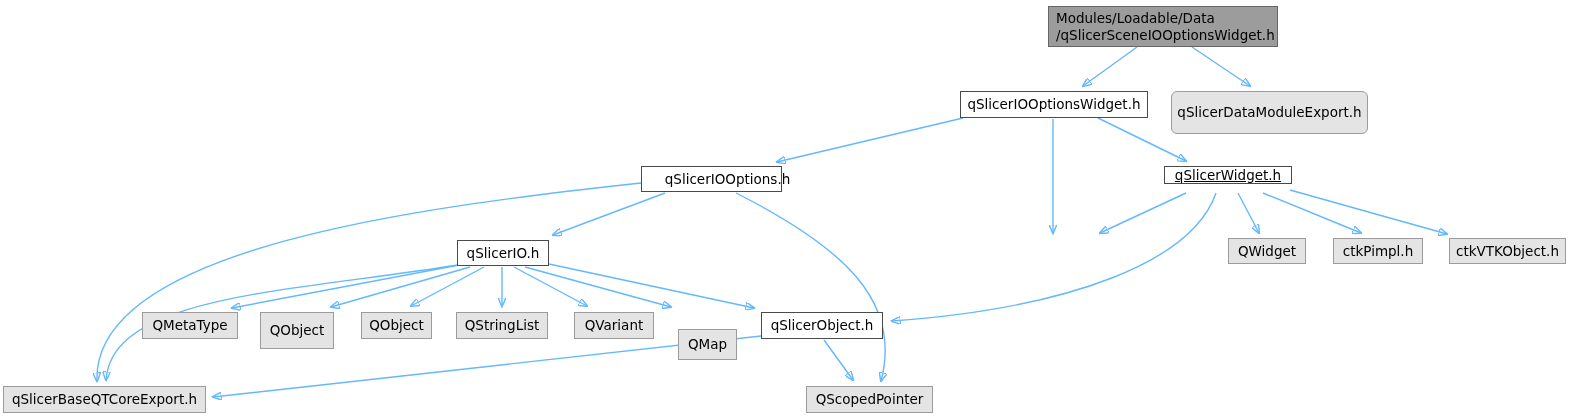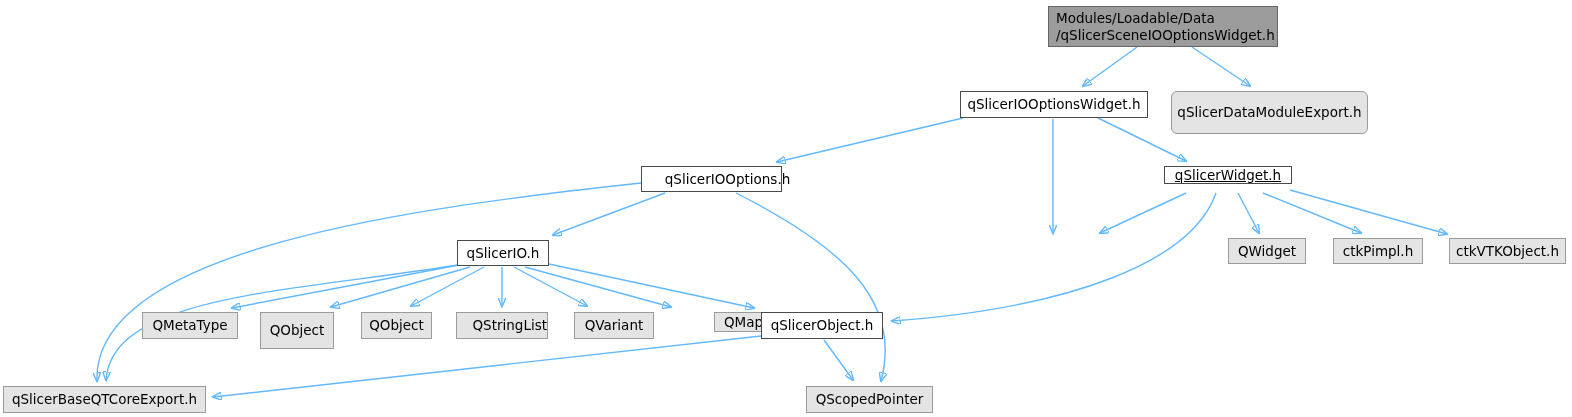--- a/index.html
+++ b/index.html
@@ -95,29 +95,29 @@
   </div>
 
   <div class="node external" style="left:260px;top:312px;width:74px;height:37px;">
     <span>QObject</span>
   </div>
 
   <div class="node external" style="left:361px;top:312px;width:71px;height:27px;">
     <span>QObject</span>
   </div>
 
-  <div class="node external" style="left:456px;top:312px;width:92px;height:27px;justify-content:flex-end;">
+  <div class="node external" style="left:456px;top:312px;width:92px;height:27px;">
     <span>QStringList</span>
   </div>
 
   <div class="node external" style="left:574px;top:312px;width:80px;height:27px;">
     <span>QVariant</span>
   </div>
 
-  <div class="node external" style="left:678px;top:312px;width:59px;height:20px;margin-left:36px;">
+  <div class="node external" style="left:678px;top:329px;width:59px;height:31px;">
     <span>QMap</span>
   </div>
 
   <div class="node internal" style="left:761px;top:312px;width:122px;height:27px;">
     <span>qSlicerObject.h</span>
   </div>
 
   <div class="node external" style="left:806px;top:386px;width:127px;height:27px;">
     <span>QScopedPointer</span>
   </div>

